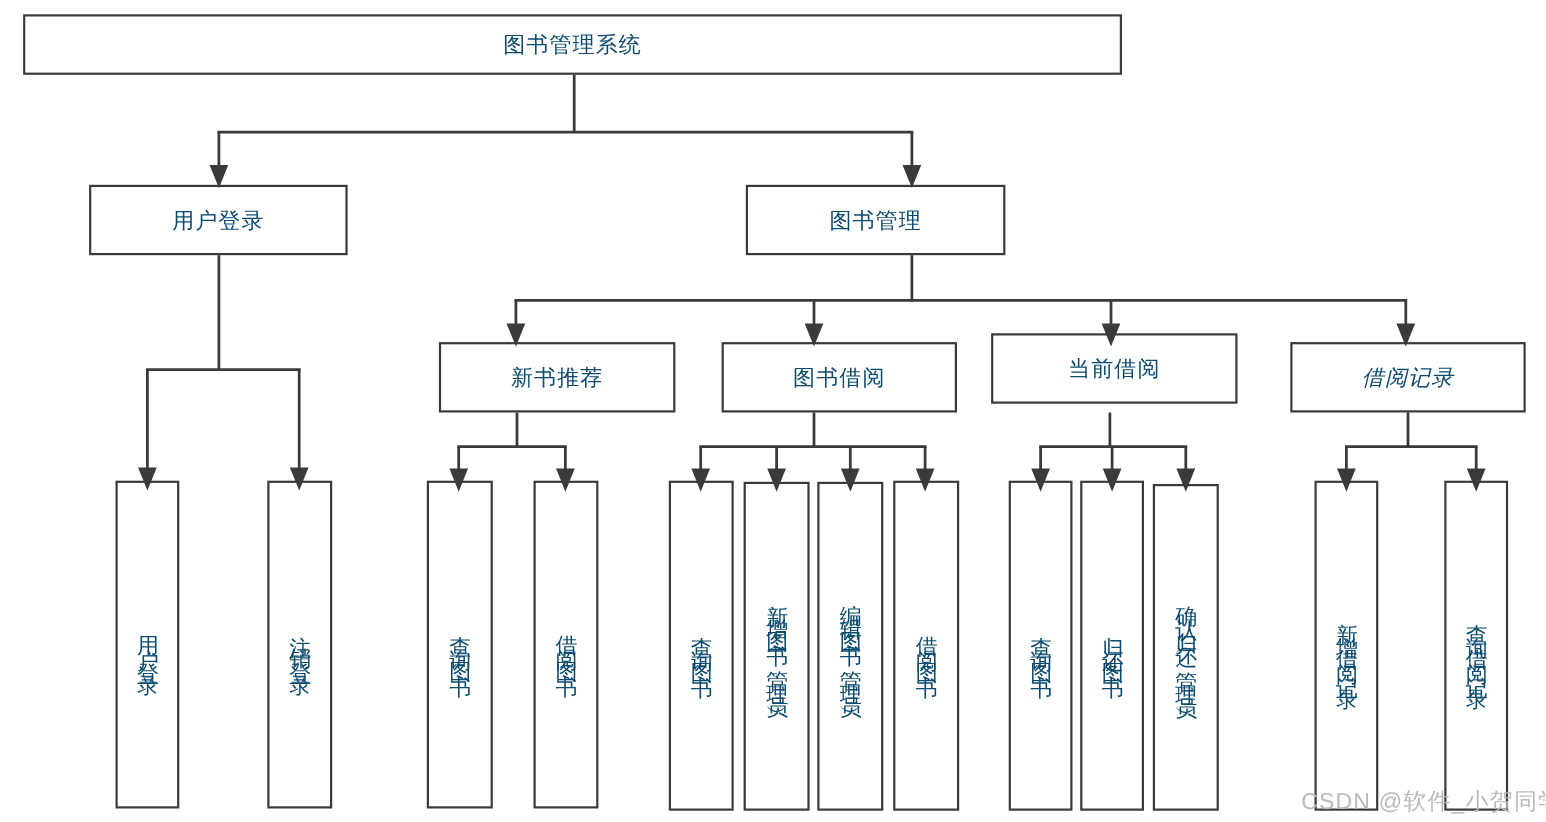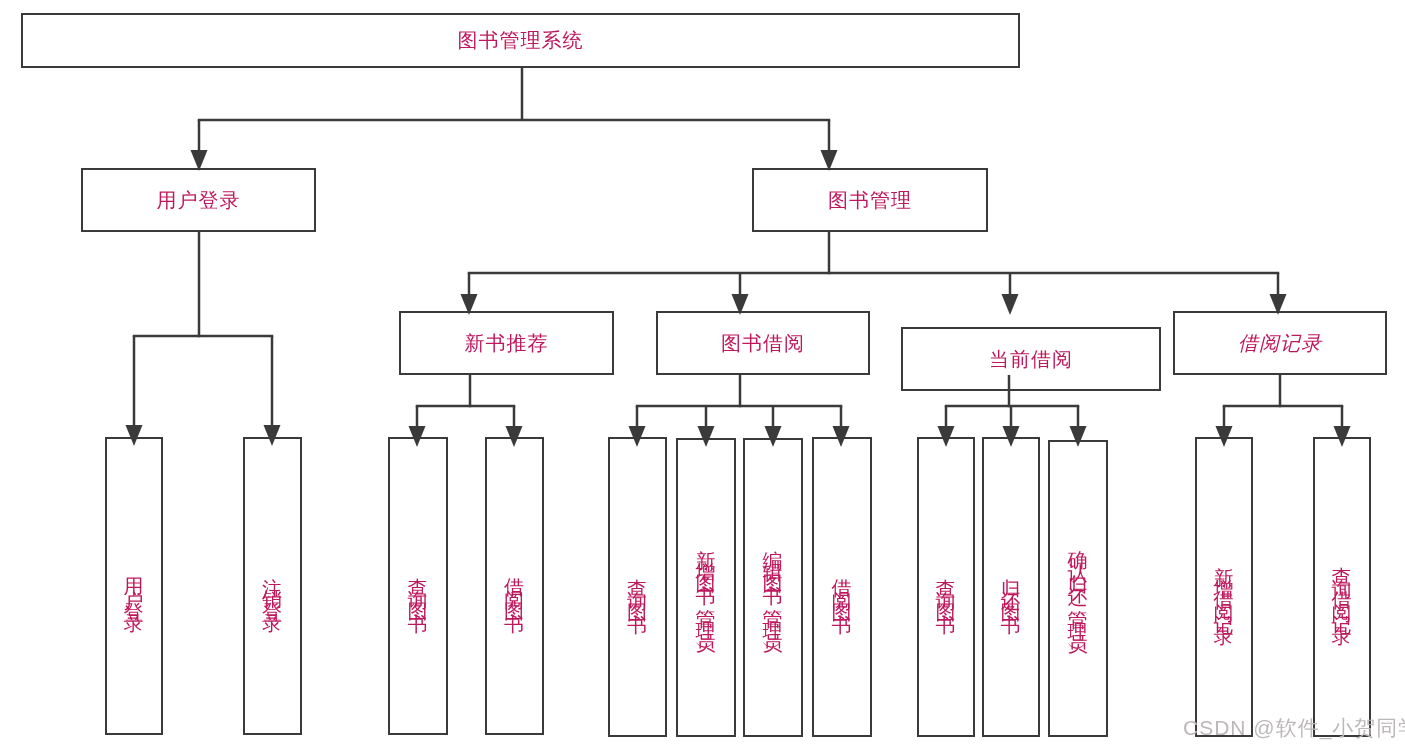--- a/index.html
+++ b/index.html
@@ -23,21 +23,21 @@
     z-index: 5;
   }
   .node {
     position: absolute;
     background: #ffffff;
     border: 2px solid #3a3a3a;
     box-sizing: border-box;
     display: flex;
     align-items: center;
     justify-content: center;
-    color: #be185d;
+    color: #0c4a6e;
     font-size: 20px;
     letter-spacing: 1px;
     z-index: 2;
   }
   .node.leaf span {
     writing-mode: vertical-rl;
     text-orientation: mixed;
     letter-spacing: 12px;
     line-height: 1;
     white-space: nowrap;
@@ -131,31 +131,31 @@
     </g>
   </svg>
 
   <div class="node" style="left:21px; top:13px; width:999px; height:55px;">
     <span>图书管理系统</span>
   </div>
 
   <div class="node" style="left:81px; top:168px; width:235px; height:64px;">
     <span>用户登录</span>
   </div>
-  <div class="node" style="left:752px; top:168px; width:236px; height:64px;">
+  <div class="node" style="left:678px; top:168px; width:236px; height:64px;">
     <span>图书管理</span>
   </div>
 
   <div class="node" style="left:363px; top:311px; width:215px; height:64px;margin-left:36px;">
     <span>新书推荐</span>
   </div>
   <div class="node" style="left:633px; top:311px; width:214px; height:64px;margin-left:23px;">
     <span>图书借阅</span>
   </div>
-  <div class="node" style="left:901px; top:327px; width:260px; height:64px;font-family:Liberation Mono, monospace;">
+  <div class="node" style="left:901px; top:303px; width:224px; height:64px;font-family:Liberation Mono, monospace;">
     <span>当前借阅</span>
   </div>
   <div class="node" style="left:1173px; top:311px; width:214px; height:64px;font-style:italic;">
     <span>借阅记录</span>
   </div>
 
   <div class="node leaf" style="left:105px; top:437px; width:58px; height:298px;">
     <span>用户登录</span>
   </div>
   <div class="node leaf" style="left:243px; top:437px; width:59px; height:298px;">

